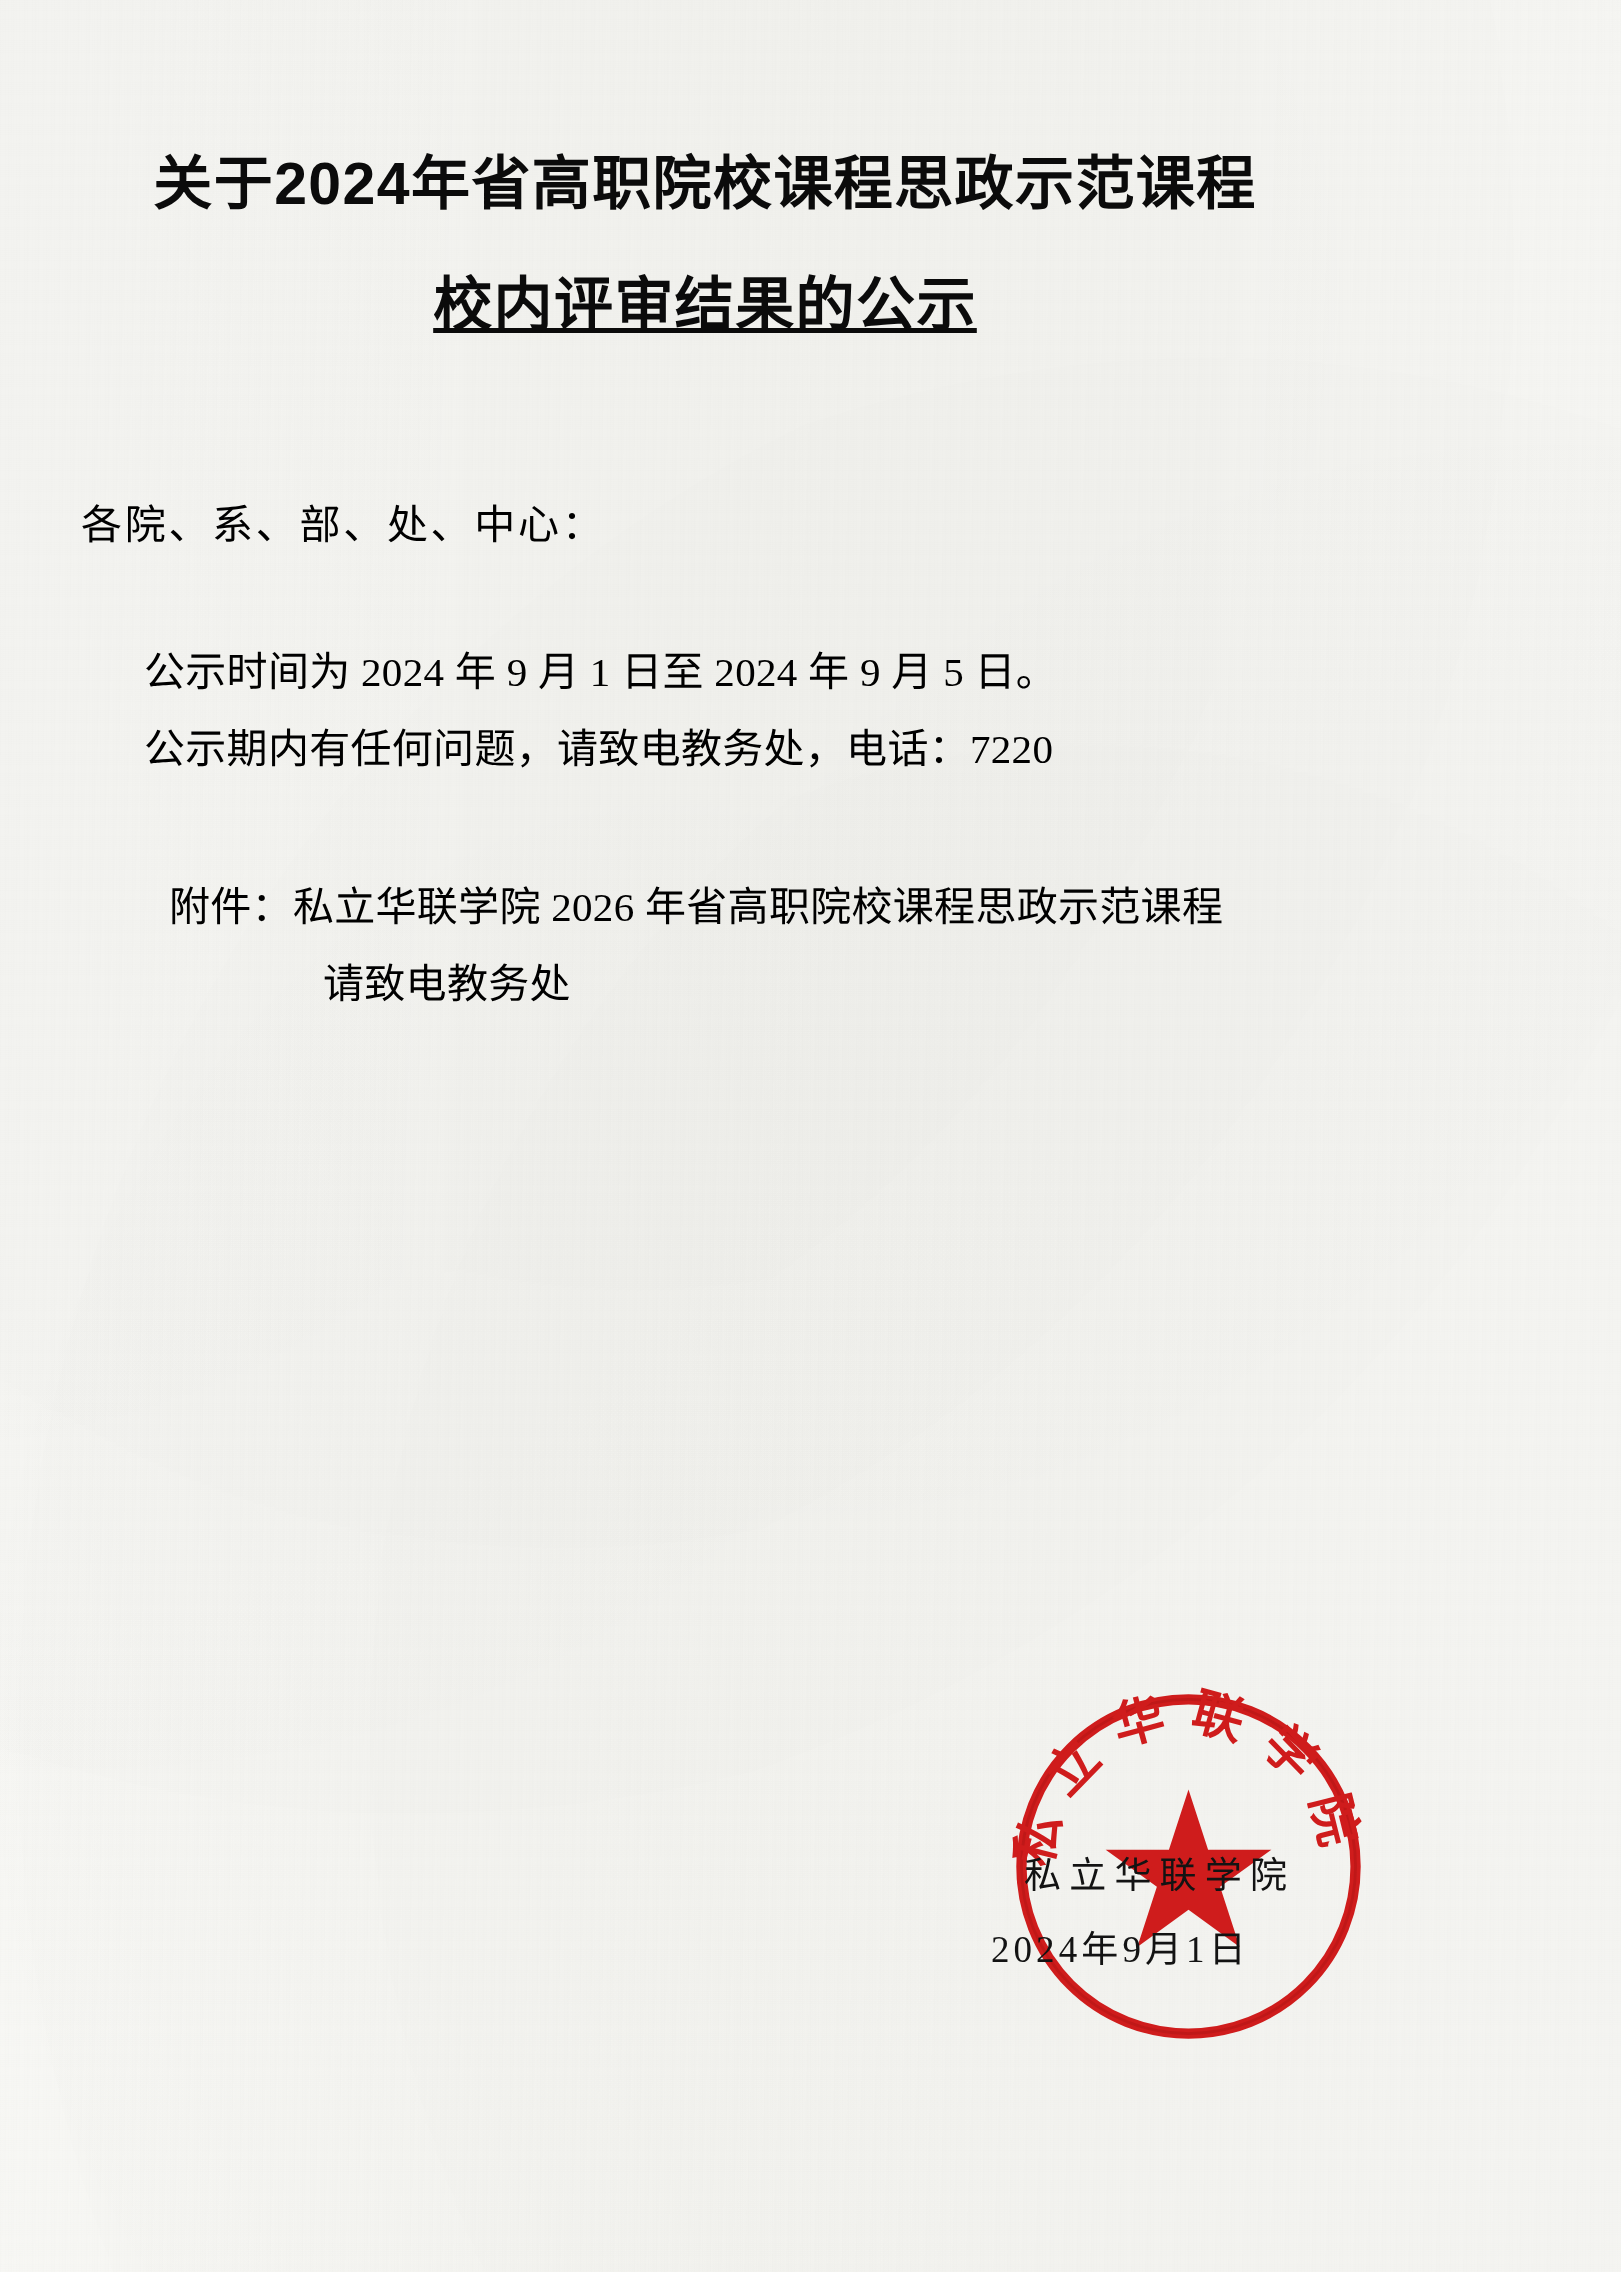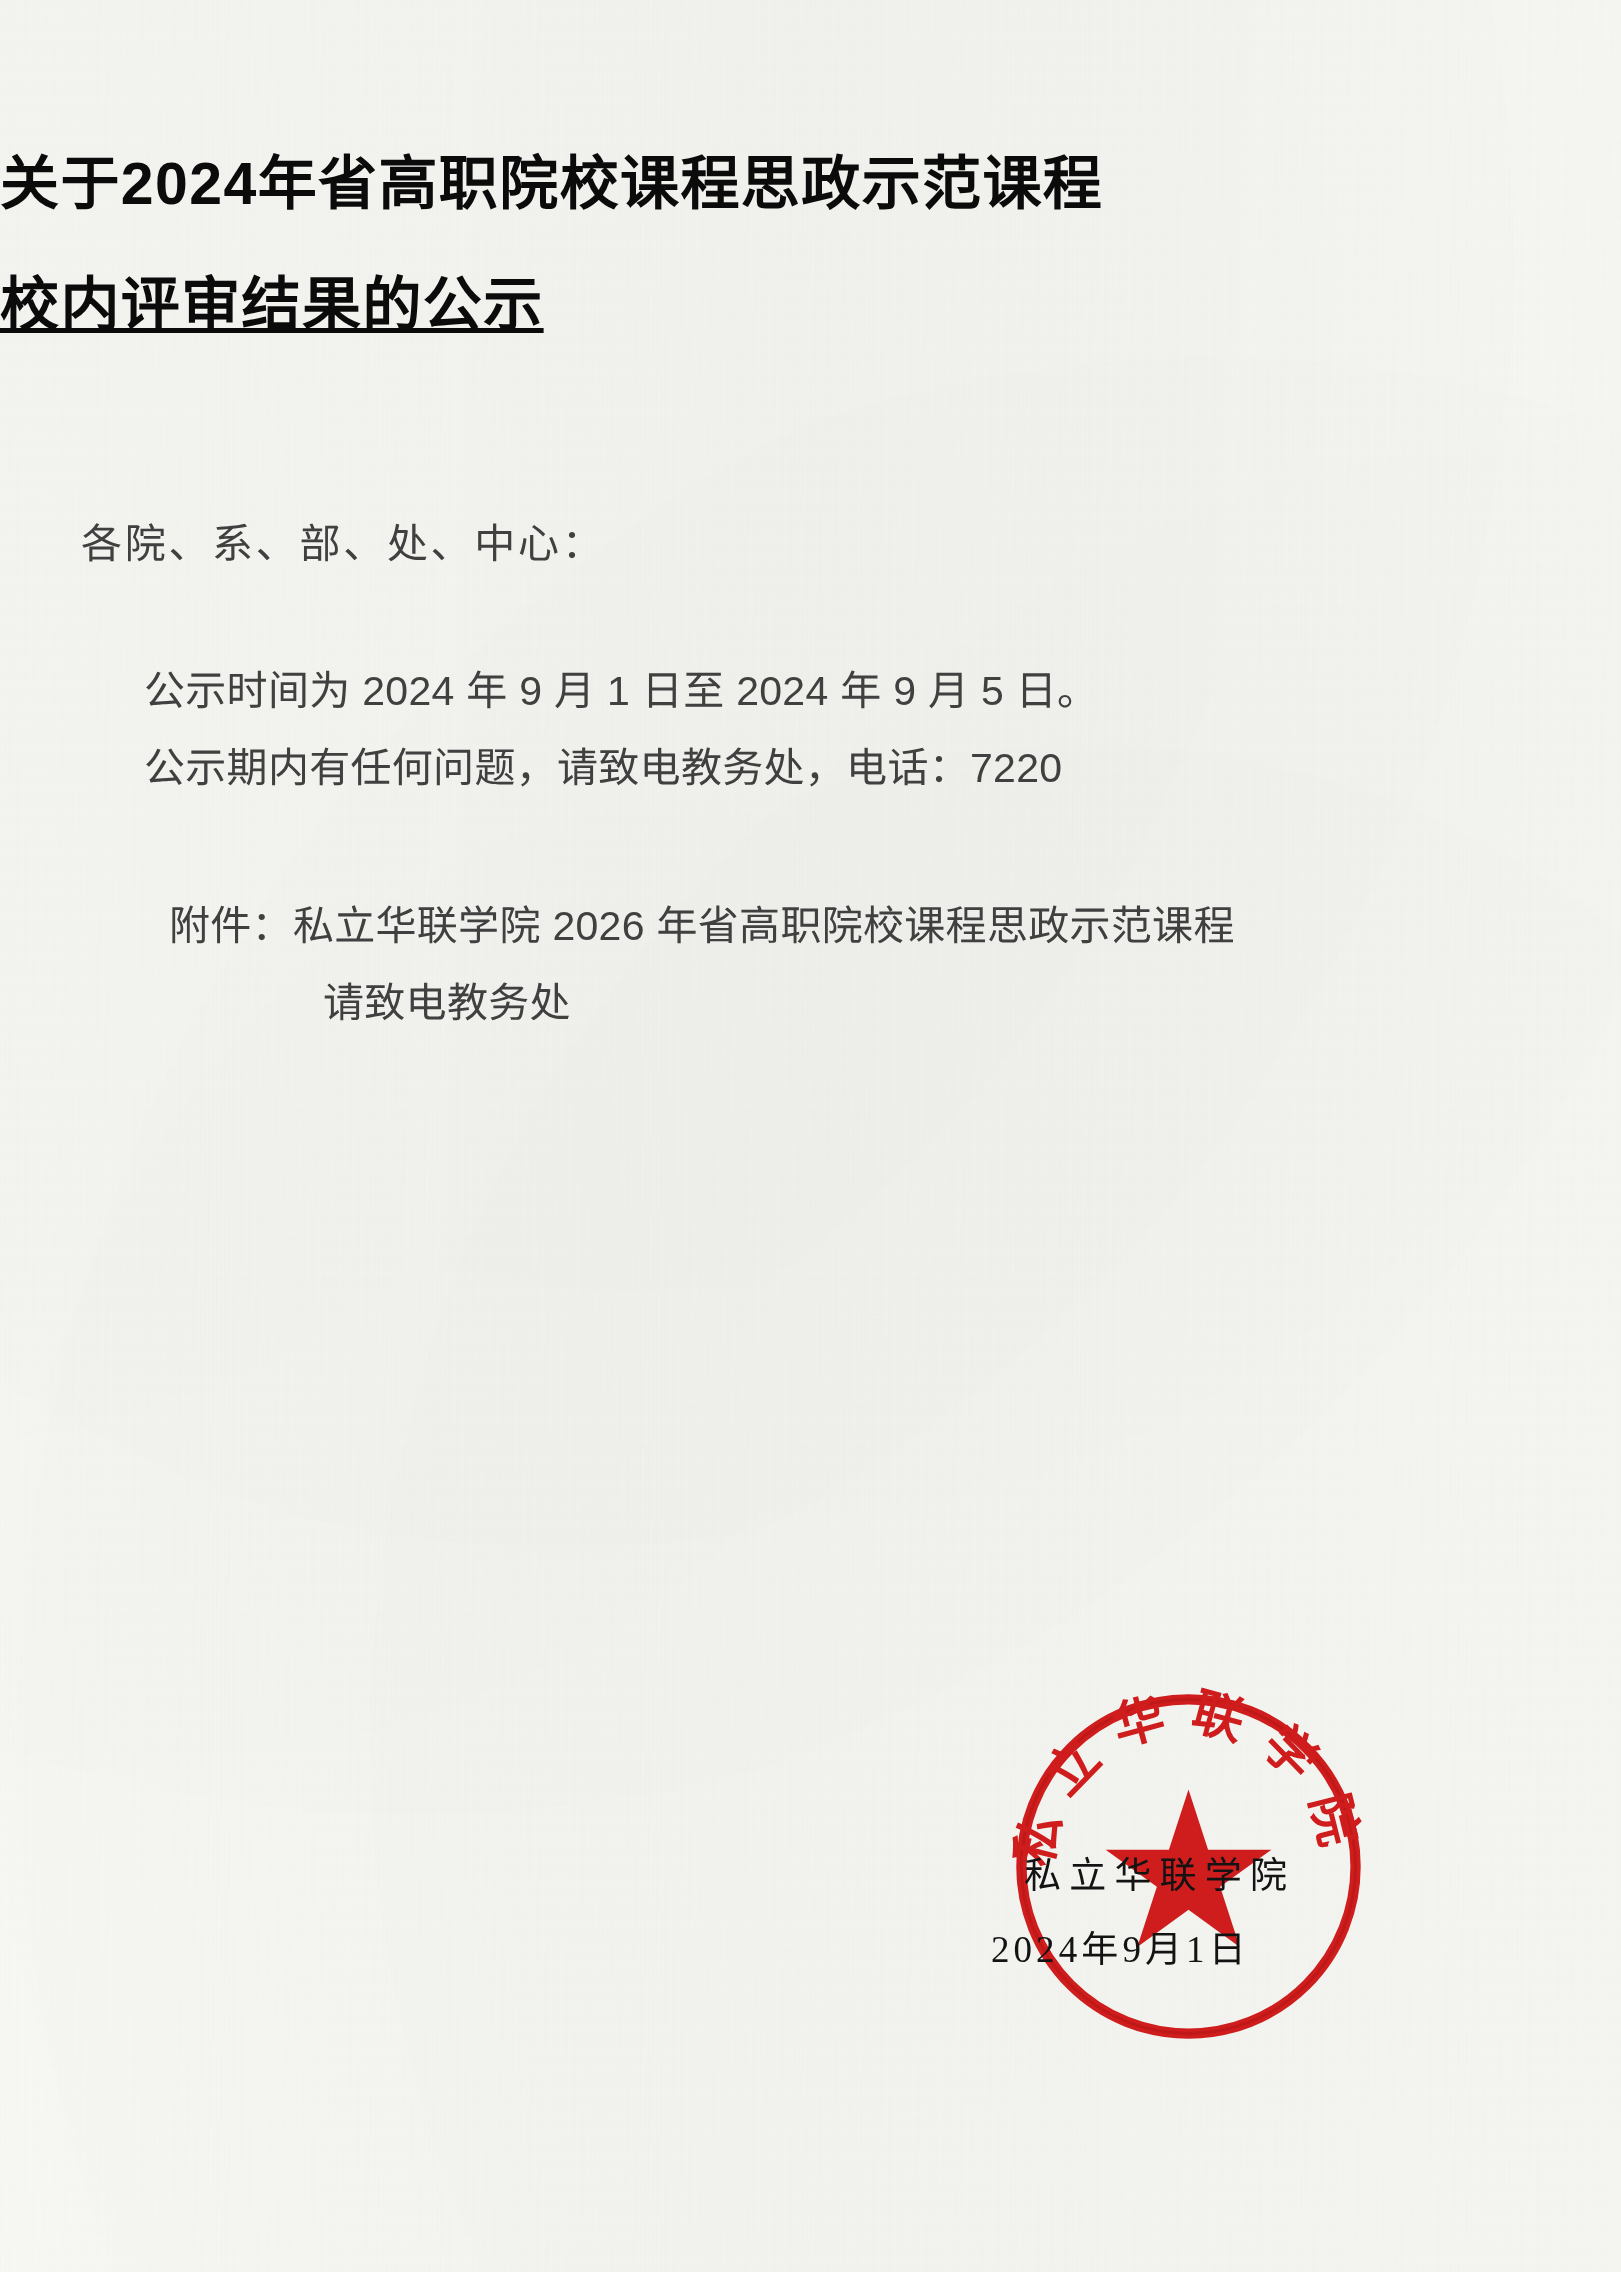--- a/index.html
+++ b/index.html
@@ -46,42 +46,42 @@
     position: relative;
     z-index: 3;
   }
 
   
   .doc-title {
     position: absolute;
     left: 0;
     top: 127px;
     width: 1410px;
-    text-align: left;
+    text-align: center;
     font-family: "Liberation Sans", "DejaVu Sans", sans-serif;
     font-weight: 700;
     font-size: 59px;
     line-height: 114px;
     letter-spacing: 1.4px;
     color: #0b0b0b;
   }
   .doc-title .tline { display: block; }
   .doc-title .tline2 { margin-top: 6.9px; text-decoration: underline; }
 
   
   .body-block {
     position: absolute;
     left: 81px;
-    top: 506px;
+    top: 487px;
     width: 1464px;
     font-size: 41px;
     line-height: 77px;
     letter-spacing: 0.3px;
-    color: #404040;
-    font-family: Liberation Sans, sans-serif;
+    color: #000000;
+    font-family: Liberation Serif, serif;
   }
 
   .salutation {
     font-size: 41px;
     line-height: 76px;
     letter-spacing: 2.7px;
   }
 
   .para {
     margin-top: 5.5px;

